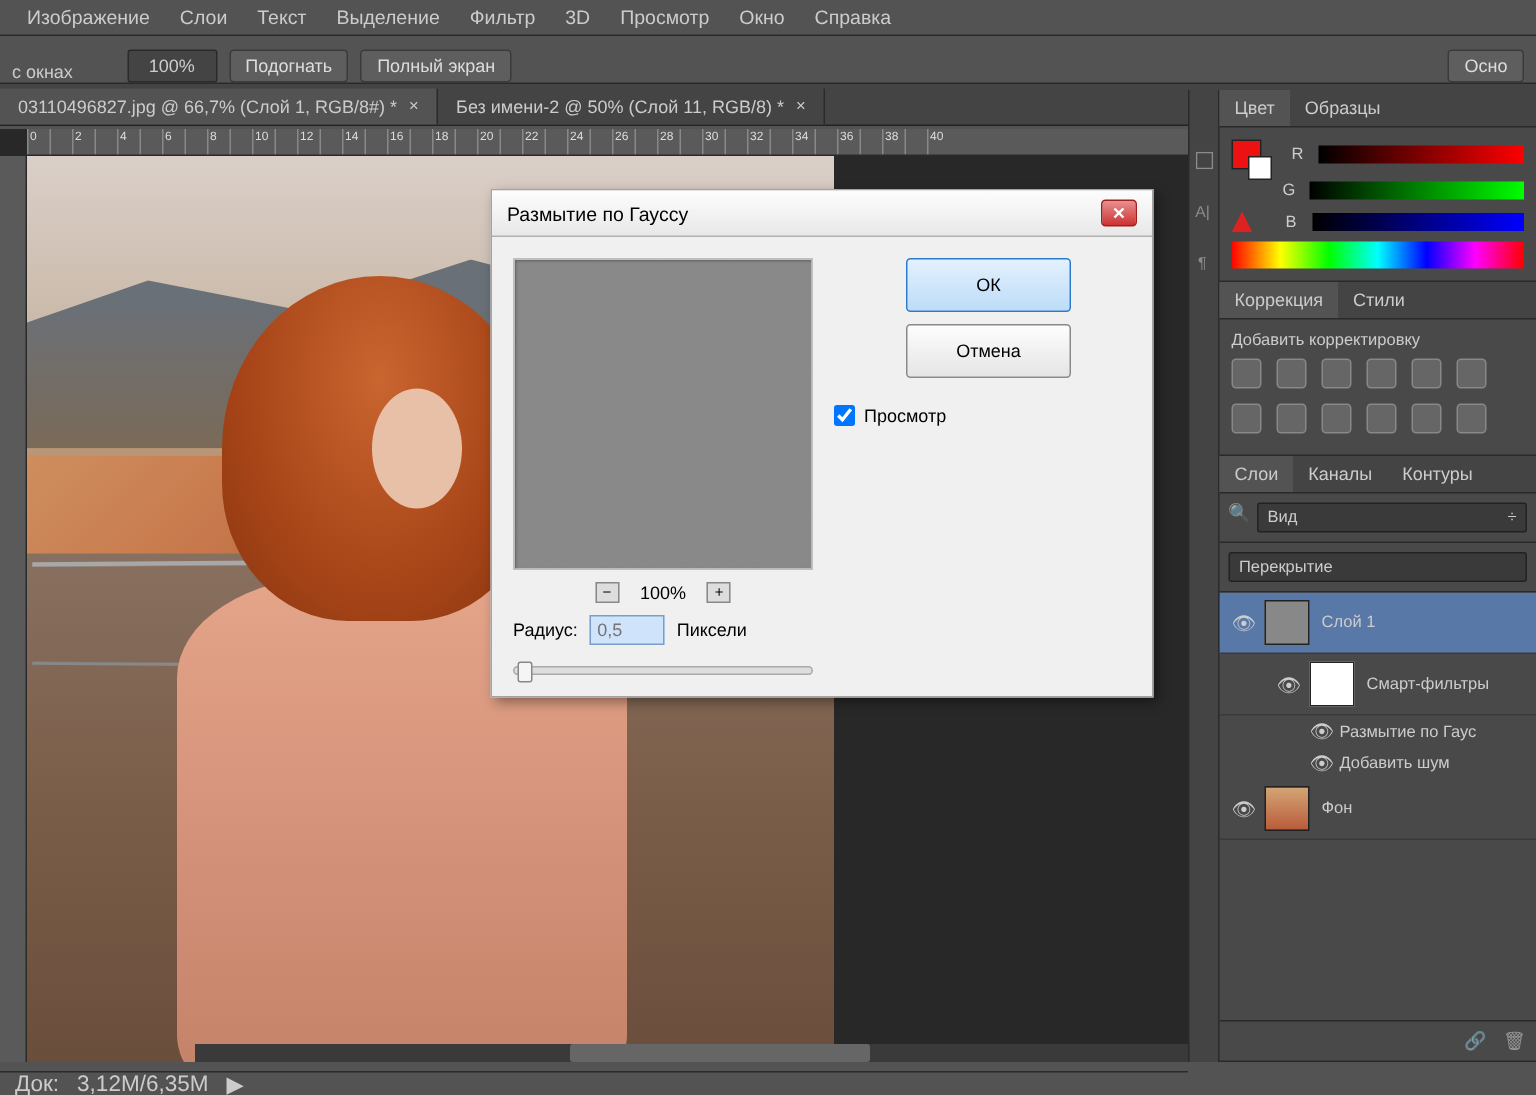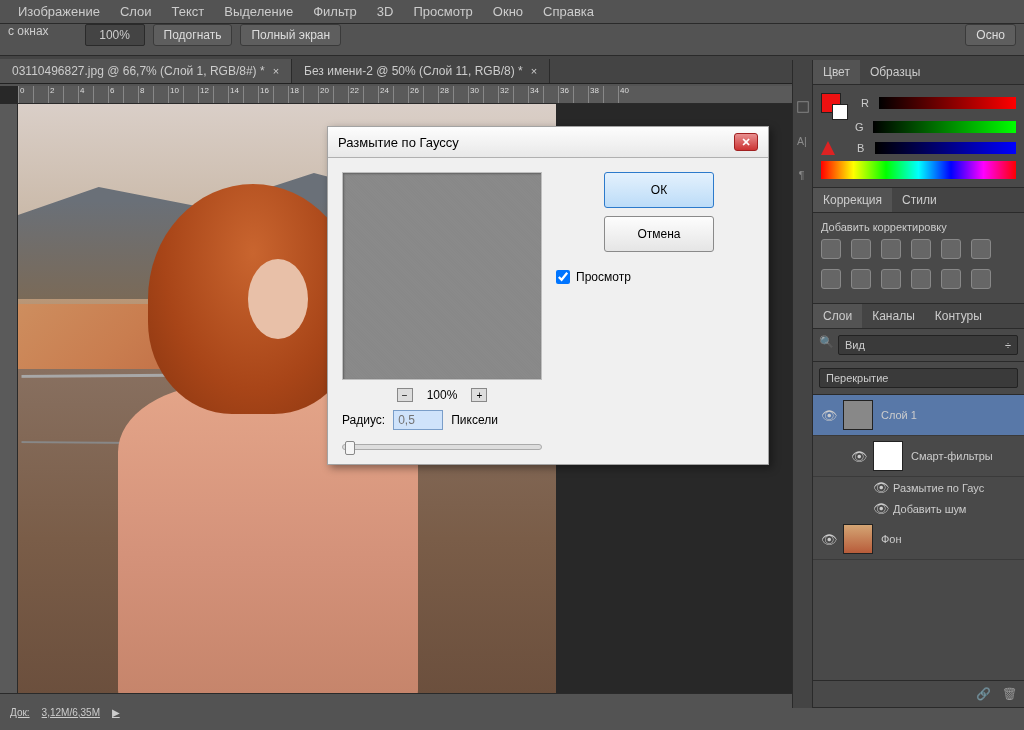--- a/index.html
+++ b/index.html
@@ -1,21 +1,21 @@
 <!DOCTYPE html>
 <html><head>
 <meta charset="utf-8">
 <style>
 * { margin: 0; padding: 0; box-sizing: border-box; font-family: Arial, sans-serif; }
 body { background: #535353; width: 1024px; height: 730px; overflow: hidden; position: relative; font-size: 12px; color: #ccc; }
 
 .menu-bar { background: #535353; height: 24px; display: flex; align-items: center; padding: 0 8px; border-bottom: 1px solid #2a2a2a; }
 .menu-bar span { padding: 0 10px; cursor: pointer; font-size: 13px; }
 
-.options-bar { background: #535353; height: 32px; display: flex; align-items: flex-start; padding: 0 8px; border-bottom: 1px solid #2a2a2a; gap: 8px; }
+.options-bar { background: #535353; height: 32px; display: flex; align-items: flex-end; padding: 0 8px; border-bottom: 1px solid #2a2a2a; gap: 8px; }
 .opt-label { font-size: 12px; }
 .opt-btn { background: #5e5e5e; border: 1px solid #3a3a3a; padding: 3px 10px; border-radius: 3px; cursor: pointer; font-size: 12px; color: #ddd; }
 .opt-pct { background: #444; border: 1px solid #2a2a2a; padding: 3px 8px; border-radius: 2px; font-size: 12px; min-width: 60px; text-align: center; }
 
 .tabs-bar { background: #444; height: 28px; display: flex; align-items: flex-end; border-bottom: 1px solid #222; }
 .doc-tab { background: #535353; padding: 5px 12px; border-right: 1px solid #2a2a2a; font-size: 12px; display: flex; align-items: center; gap: 8px; cursor: pointer; }
 .doc-tab.inactive { background: #444; }
 .tab-close { font-size: 11px; cursor: pointer; }
 
 .main-area { position: absolute; top: 86px; left: 0; right: 232px; bottom: 22px; background: #282828; }
@@ -72,21 +72,21 @@
 .layer-item.selected { background: #5878a8; }
 .layer-eye { width: 14px; font-size: 13px; }
 .layer-thumb { width: 30px; height: 30px; background: #888; border: 1px solid #222; }
 .layer-thumb.white { background: #fff; }
 .layer-thumb.img { background: linear-gradient(#d4a574, #b85c3a); }
 .layer-name { font-size: 11px; }
 .filter-sub { padding: 3px 8px 3px 60px; font-size: 11px; display: flex; align-items: center; gap: 6px; }
 .layers-footer { display: flex; justify-content: flex-end; gap: 12px; padding: 6px 8px; border-top: 1px solid #2a2a2a; }
 .footer-icon { width: 14px; height: 14px; opacity: 0.6; }
 
-.status-bar { position: absolute; bottom: 0; left: 0; right: 232px; height: 37px; background: #535353; border-top: 1px solid #2a2a2a; display: flex; align-items: center; padding: 0 10px; gap: 12px; font-size: 10px; text-decoration: underline; }
+.status-bar { position: absolute; bottom: 0; left: 0; right: 232px; height: 16px; background: #535353; border-top: 1px solid #2a2a2a; display: flex; align-items: center; padding: 0 10px; gap: 12px; font-size: 15px; }
 .scroll-h { position: absolute; bottom: 22px; left: 130px; right: 232px; height: 12px; background: #3a3a3a; }
 .scroll-thumb-h { position: absolute; left: 250px; width: 200px; height: 12px; background: #666; border-radius: 2px; }
 
 
 .dialog { position: absolute; top: 126px; left: 327px; width: 442px; background: #f0f0f0; border: 1px solid #a3a3a3; box-shadow: 3px 3px 8px rgba(0,0,0,0.4); color: #000; }
 .dialog-title { background: linear-gradient(#fdfdfd, #e8e8e8); padding: 6px 10px; font-size: 13px; border-bottom: 1px solid #b0b0b0; display: flex; justify-content: space-between; align-items: center; }
 .dialog-close { width: 24px; height: 18px; background: linear-gradient(#e89090, #c33); border: 1px solid #a02020; border-radius: 3px; display: flex; align-items: center; justify-content: center; color: #fff; font-size: 11px; font-weight: bold; cursor: pointer; }
 .dialog-body { padding: 14px; display: flex; gap: 14px; }
 .preview-col { display: flex; flex-direction: column; align-items: center; gap: 8px; }
 .preview-box { width: 200px; height: 208px; background: repeating-linear-gradient(45deg, #8a8a8a, #8a8a8a 1px, #888 1px, #888 2px); border: 1px solid #bfbfbf; box-shadow: inset 1px 1px 2px rgba(0,0,0,0.3); }

